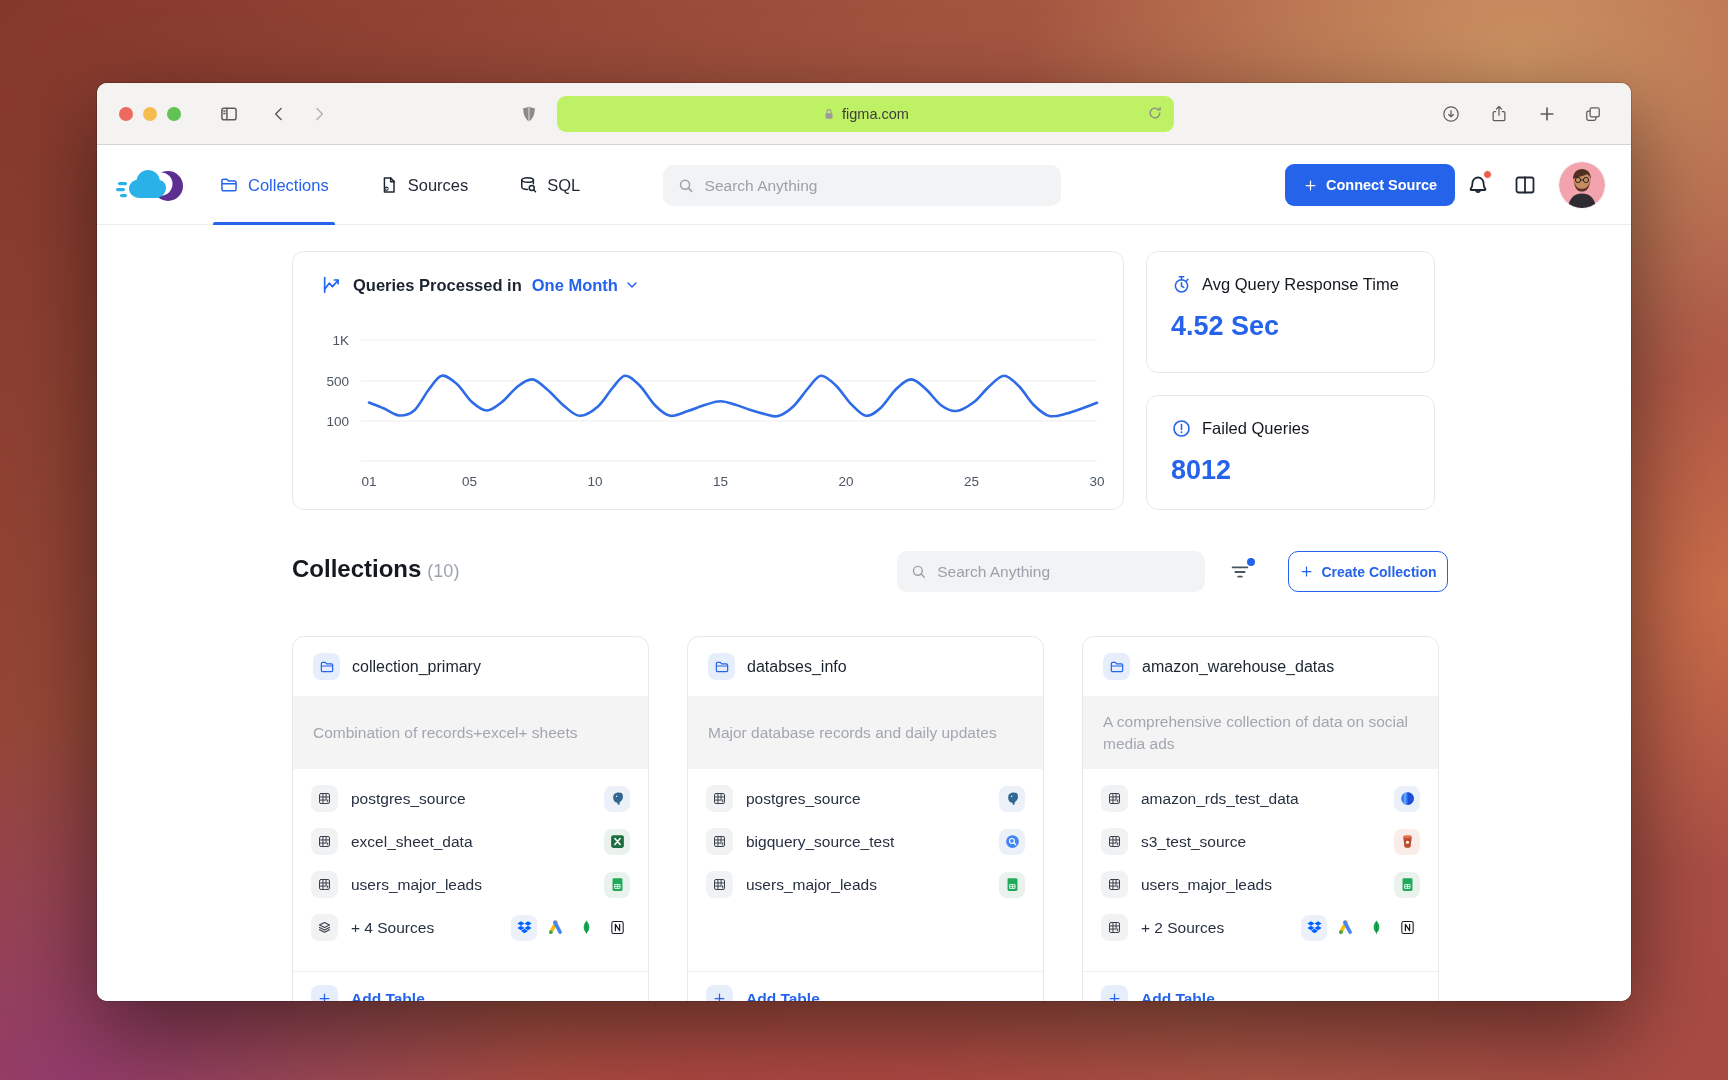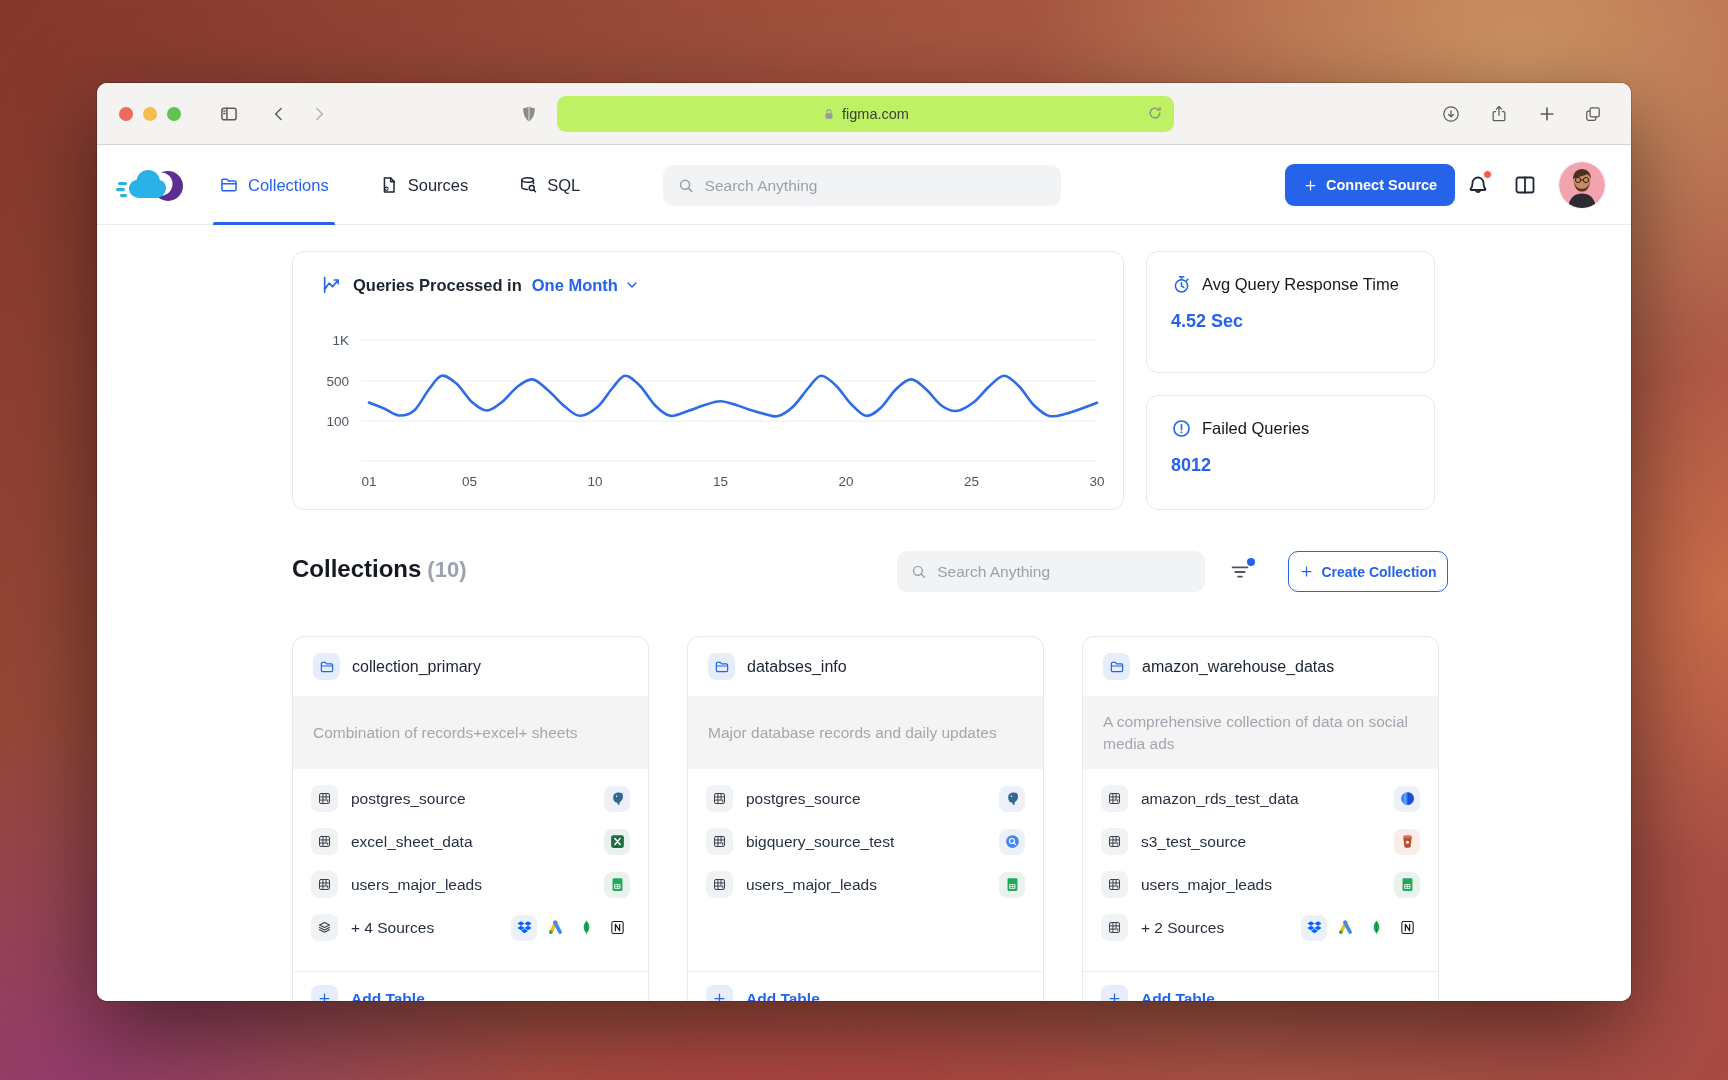--- a/index.html
+++ b/index.html
@@ -76,25 +76,25 @@
     color:#2563eb; font-size:16.5px; font-weight:600; font-family:inherit; cursor:pointer; }
   .period-dd .icon{ width:16px; height:16px; color:#2563eb; }
   .chart-svg{ position:absolute; left:16px; top:62px; }
 
   .stat-card{ left:1049px; width:289px; padding:22px 24px; }
   .stat-1{ top:26px; height:122px; }
   .stat-2{ top:170px; height:115px; }
   .stat-row{ display:flex; align-items:center; gap:10px; }
   .stat-row .icon{ width:21px; height:21px; color:#2563eb; }
   .stat-label{ font-size:16.5px; font-weight:500; color:#14181f; }
-  .stat-value{ margin-top:16px; font-size:18px; font-weight:700; color:#2563eb; }
+  .stat-value{ margin-top:16px; font-size:27px; font-weight:700; color:#2563eb; }
 
   .sect-title{ position:absolute; left:195px; top:330px; font-size:24px; font-weight:600;
     color:#14181f; }
-  .sect-title .count{ font-size:22px; font-weight:700; color:#9ca3af; margin-left:6px; }
+  .sect-title .count{ font-size:18px; font-weight:400; color:#9ca3af; margin-left:6px; }
   .search2{ position:absolute; left:800px; top:326px; width:308px; height:41px; border-radius:10px;
     background:#f2f3f4; display:flex; align-items:center; padding:0 13px; gap:10px; }
   .search2 .icon{ color:#9aa1ab; }
   .search2 input{ border:none; background:transparent; outline:none; font-size:15.5px; width:100%;
     color:#333; font-family:inherit; }
   .search2 input::placeholder{ color:#9aa1ab; }
   .filter{ position:absolute; left:1130px; top:334px; width:26px; height:26px; color:#4b5563; cursor:pointer; }
   .filter .fdot{ position:absolute; top:-1px; right:-2px; width:8px; height:8px; border-radius:50%;
     background:#2563eb; }
   .create-btn{ position:absolute; left:1191px; top:326px; width:160px; height:41px; border-radius:10px;

